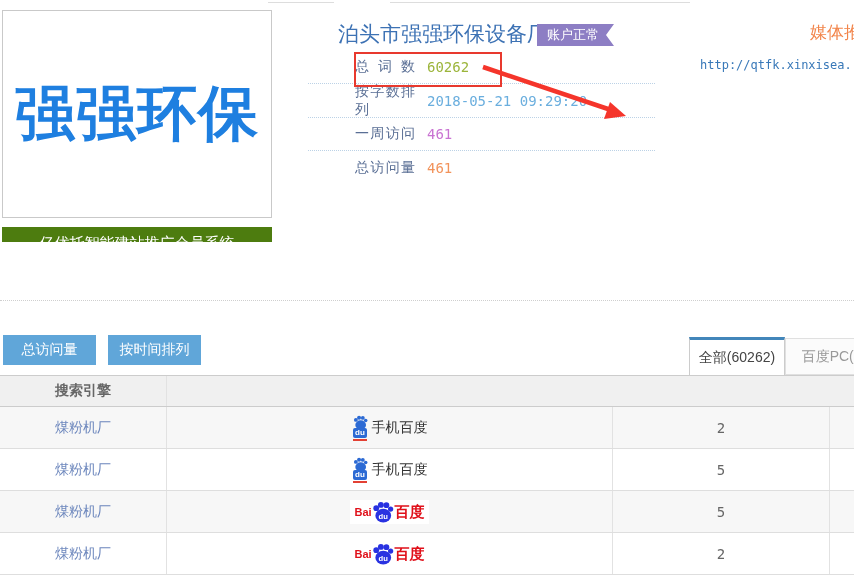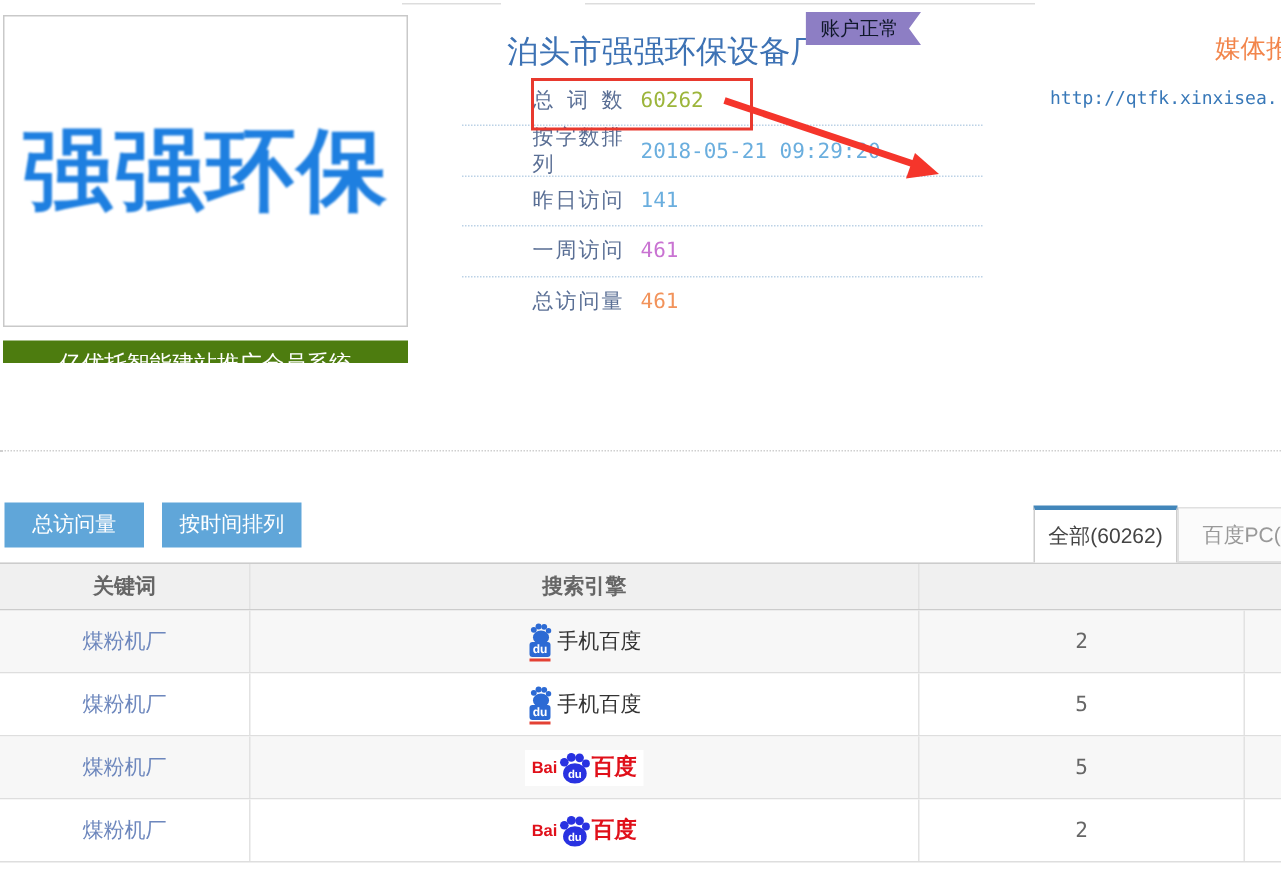--- a/index.html
+++ b/index.html
@@ -13,22 +13,22 @@
 
   
   .logo-box{position:absolute;left:2px;top:10px;width:268px;height:206px;border:1px solid #c9c9c9;
     display:flex;align-items:center;justify-content:center;background:#fff;}
   .logo-text{font-size:60px;font-weight:bold;color:#1e7fe0;letter-spacing:1px;filter:blur(0.6px);white-space:nowrap;}
   .logo-banner{position:absolute;left:2px;top:227px;width:270px;height:15px;background:#4d7c0f;
     color:#fff;font-size:15px;line-height:31px;text-align:center;}
 
   
   .company-title{position:absolute;left:338px;top:20px;font-size:21px;color:#3d72b4;white-space:nowrap;}
-  .status-badge{position:absolute;left:537px;top:8px;height:22px;line-height:22px;background:#8d7ec4;
-    color:#0f172a;font-size:13px;padding:0 15px 0 10px;
+  .status-badge{position:absolute;left:537px;top:24px;height:22px;line-height:22px;background:#8d7ec4;
+    color:#ffffff;font-size:13px;padding:0 15px 0 10px;
     clip-path:polygon(0 0,100% 0,calc(100% - 8px) 50%,100% 100%,0 100%);}
 
   .media-label{position:absolute;left:810px;top:21px;font-size:17px;color:#f2854b;white-space:nowrap;}
   .site-url{position:absolute;left:700px;top:58px;font-size:12px;color:#3878b8;
     font-family:"DejaVu Sans Mono","Liberation Mono",monospace;white-space:nowrap;}
 
   
   .stats-list{position:absolute;left:308px;top:51px;width:347px;}
   .stat-row{height:33.4px;display:flex;align-items:center;padding-left:47px;box-sizing:border-box;
     border-bottom:1px dotted #bcd2e6;}
@@ -99,24 +99,20 @@
 <div class="stats-list">
     <div class="stat-row">
       <span class="stat-label">总词数</span>
       <span class="stat-value" style="color: rgb(156, 181, 59);">60262</span>
     </div>
     <div class="stat-row">
       <span class="stat-label">按字数排列</span>
       <span class="stat-value" style="color: rgb(106, 174, 222);">2018-05-21 09:29:20</span>
     </div>
     <div class="stat-row">
-      <span class="stat-label">昨日访问</span>
-      <span class="stat-value" style="color: rgb(106, 174, 222);">141</span>
-    </div>
-    <div class="stat-row">
       <span class="stat-label">一周访问</span>
       <span class="stat-value" style="color: rgb(201, 115, 210);">461</span>
     </div>
     <div class="stat-row">
       <span class="stat-label">总访问量</span>
       <span class="stat-value" style="color: rgb(242, 147, 91);">461</span>
     </div>
   </div>
 
 <div class="red-box"></div>
@@ -128,21 +124,20 @@
 <div class="section-divider"></div>
 
 <button class="sort-btn words">总访问量</button>
 <button class="sort-btn time">按时间排列</button>
 
 <div class="tab active">全部(60262)</div>
 <div class="tab inactive">百度PC(30</div>
 
 <div class="ktable">
   <div class="thead">
-    <div class="tcell">关键词</div>
     <div class="tcell">搜索引擎</div>
     <div class="tcell"></div>
   </div>
   <div>
       <div class="trow odd">
         <div class="tcell c-kw">煤粉机厂</div>
         <div class="tcell c-eng">
           <span style="display: inline-flex; align-items: center;">
             <span class="mbd-icon">
               <svg viewBox="0 0 26 26" width="17" height="15">

